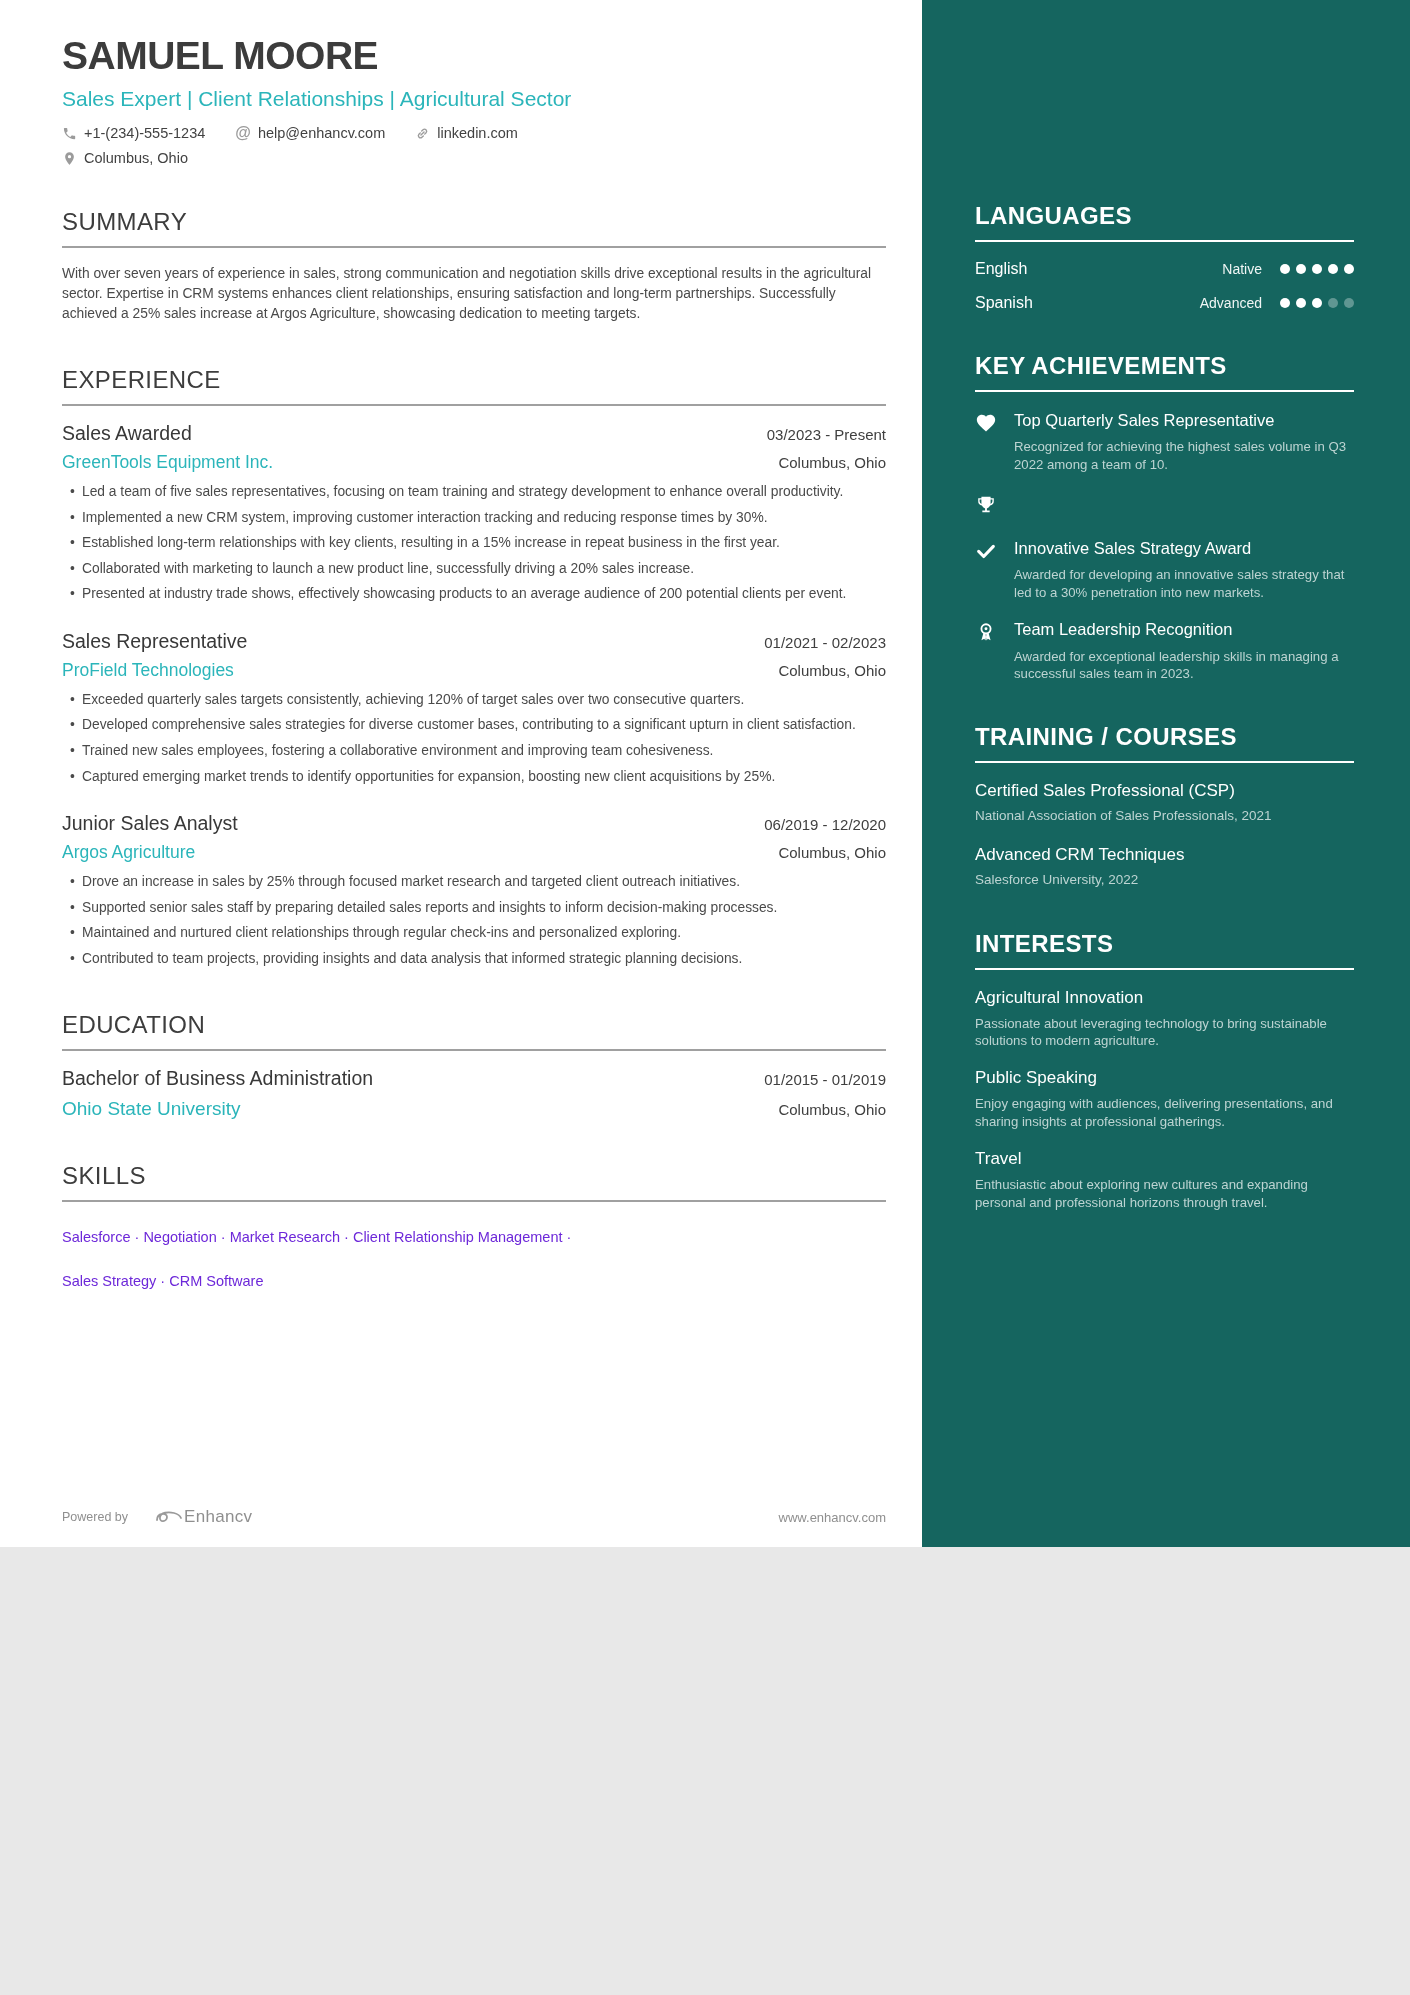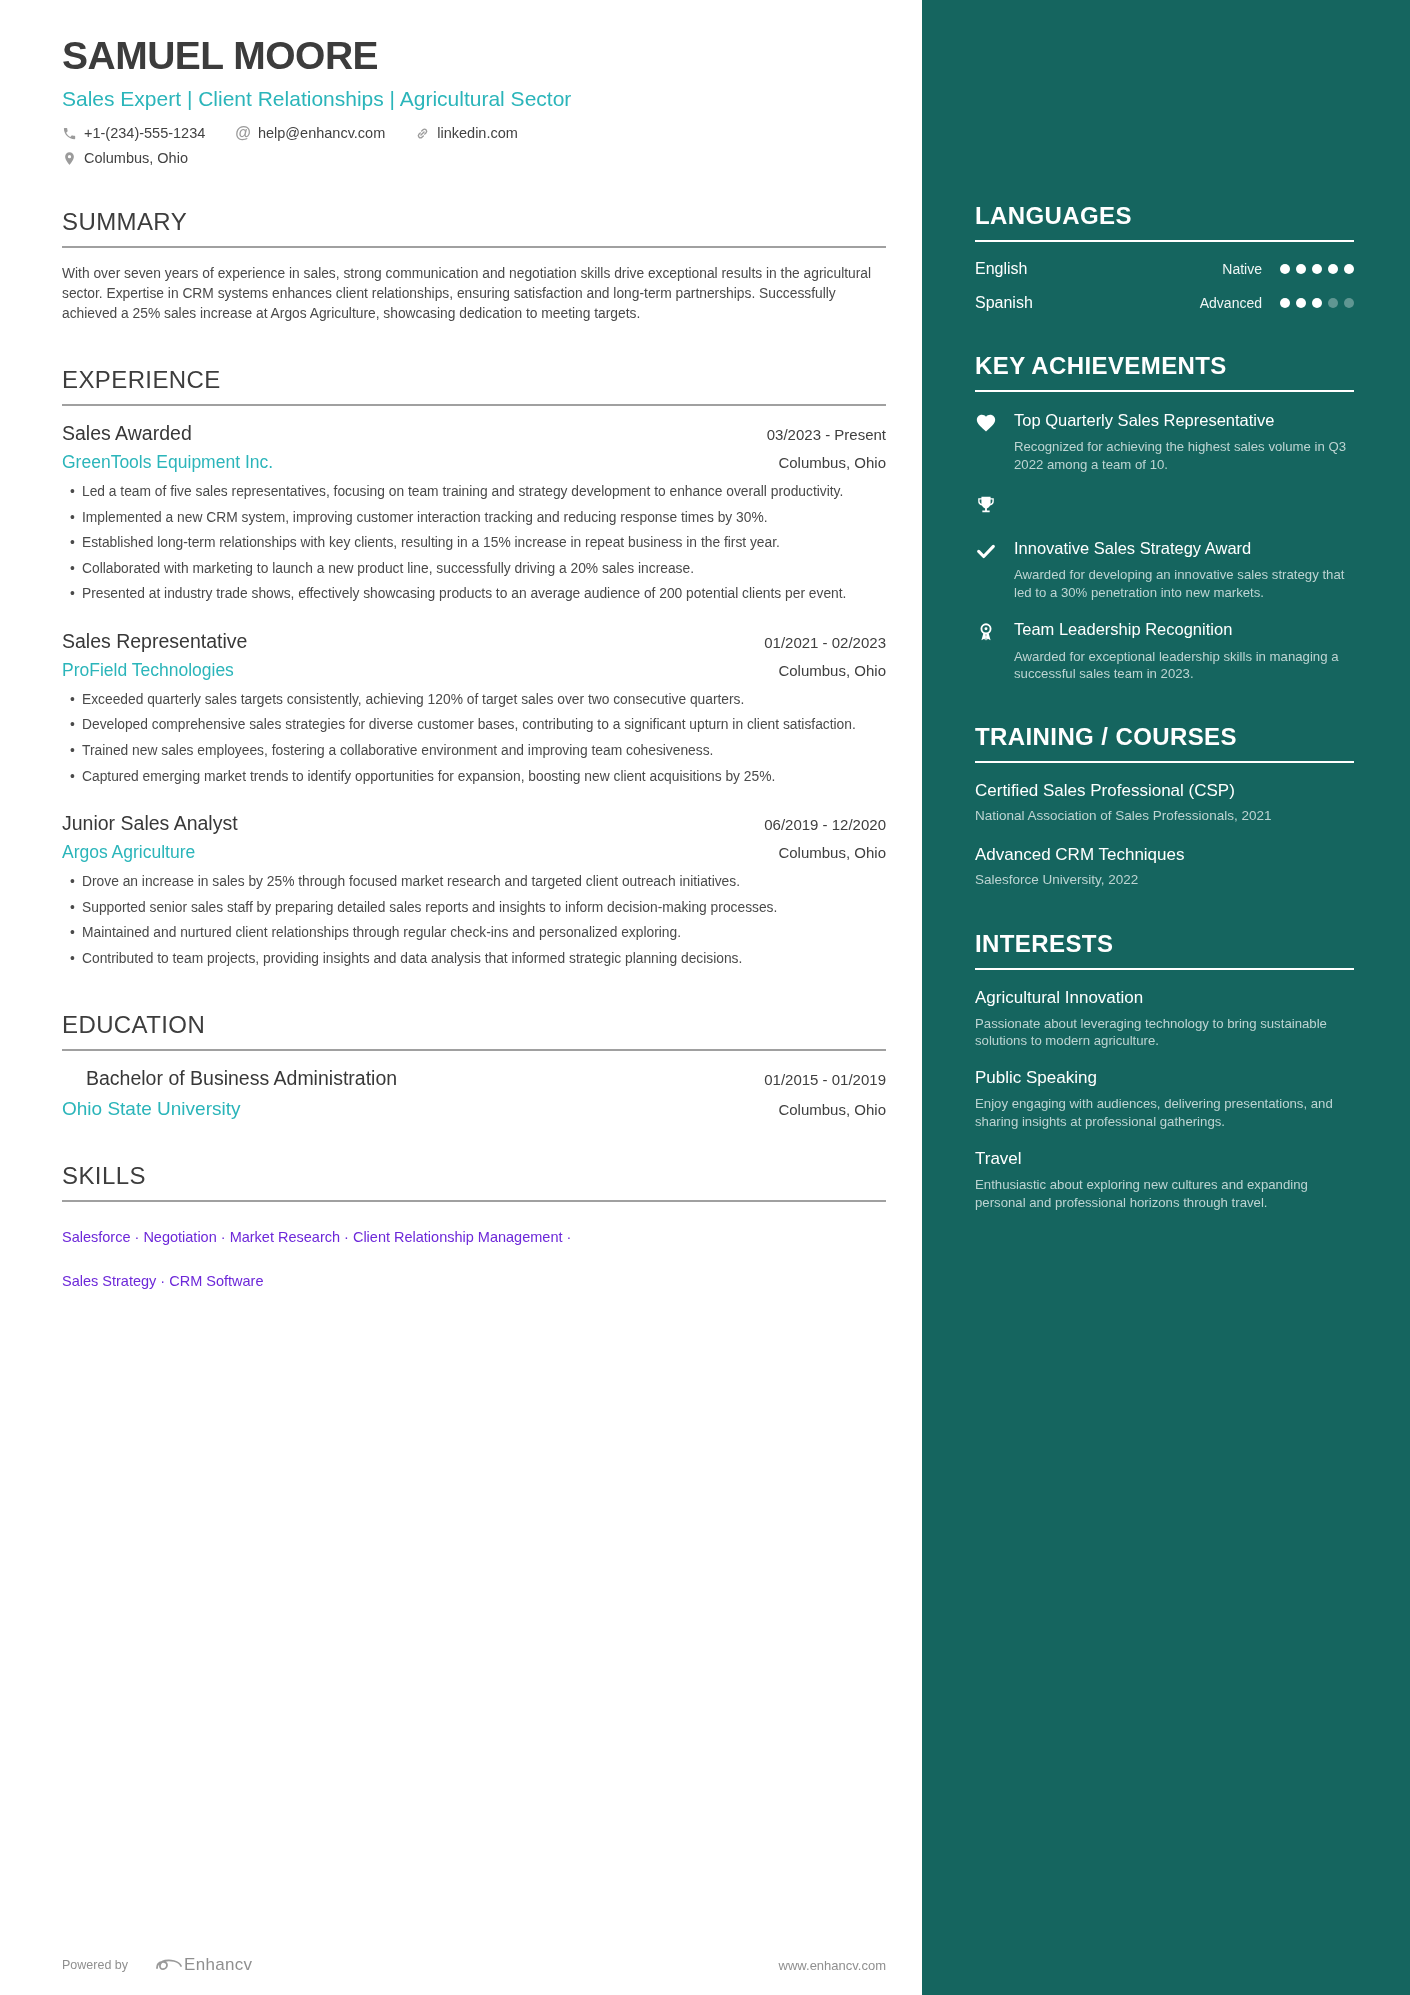--- a/index.html
+++ b/index.html
@@ -1,18 +1,18 @@
 <!DOCTYPE html>
 <html><head>
 <meta charset="utf-8">
 <style>
   * { margin:0; padding:0; box-sizing:border-box; }
   html,body { background:#e8e8e8; }
   .page {
-    position:relative; width:1410px; height:1995px; background:#ffffff;
+    position:relative; width:1410px; height:1547px; background:#ffffff;
     font-family:"Liberation Sans", sans-serif; overflow:hidden; margin:0 auto;
   }
   
   .main { position:absolute; left:0; top:0; width:924px; padding:34px 38px 0 62px; }
   .name { font-size:39px; font-weight:bold; color:#3c3c3c; letter-spacing:-0.5px; }
   .subtitle { font-size:21px; color:#2bb5ba; margin-top:9px; }
   .contact-row { display:flex; align-items:center; gap:30px; margin-top:13px; }
   .contact-row.second { margin-top:8px; }
   .contact-item { display:flex; align-items:center; gap:7px; font-size:14.5px; color:#424242; }
   .contact-item svg { display:block; }
@@ -24,21 +24,21 @@
   .job { margin-bottom:26px; }
   .job-head { display:flex; justify-content:space-between; align-items:baseline; }
   .job-title { font-size:19.5px; color:#383838; }
   .job-dates { font-size:15px; color:#3f3f3f; }
   .job-sub { display:flex; justify-content:space-between; align-items:baseline; margin-top:7px; }
   .job-company { font-size:17.5px; color:#2bb5ba; }
   .job-loc { font-size:15px; color:#3f3f3f; }
   .bullets { margin-top:9px; }
   .bullet { display:flex; gap:12px; font-size:13.8px; line-height:1.42; color:#4a4a4a; margin-bottom:6px; }
   .bullet .dotmark { flex:0 0 auto; width:6px; color:#4a4a4a; padding-left:8px; }
-  .edu-head { display:flex; justify-content:space-between; align-items:baseline;margin-left:24px; }
+  .edu-head { display:flex; justify-content:space-between; align-items:baseline; }
   .edu-degree { font-size:19.5px; color:#383838; }
   .edu-sub { display:flex; justify-content:space-between; align-items:baseline; margin-top:8px; }
   .edu-school { font-size:19px; color:#2bb5ba; }
   .skills-line { font-size:14.5px; color:#6d28d9; line-height:1.2; margin-bottom:17px;margin-top:27px; }
   
   .sidebar {
     position:absolute; top:0; right:0; width:488px; height:1995px;
     background:#15655f; padding:202px 56px 0 53px;
   }
   .sb-h { font-size:24px; color:#ffffff; letter-spacing:0.4px; font-weight:bold; }

